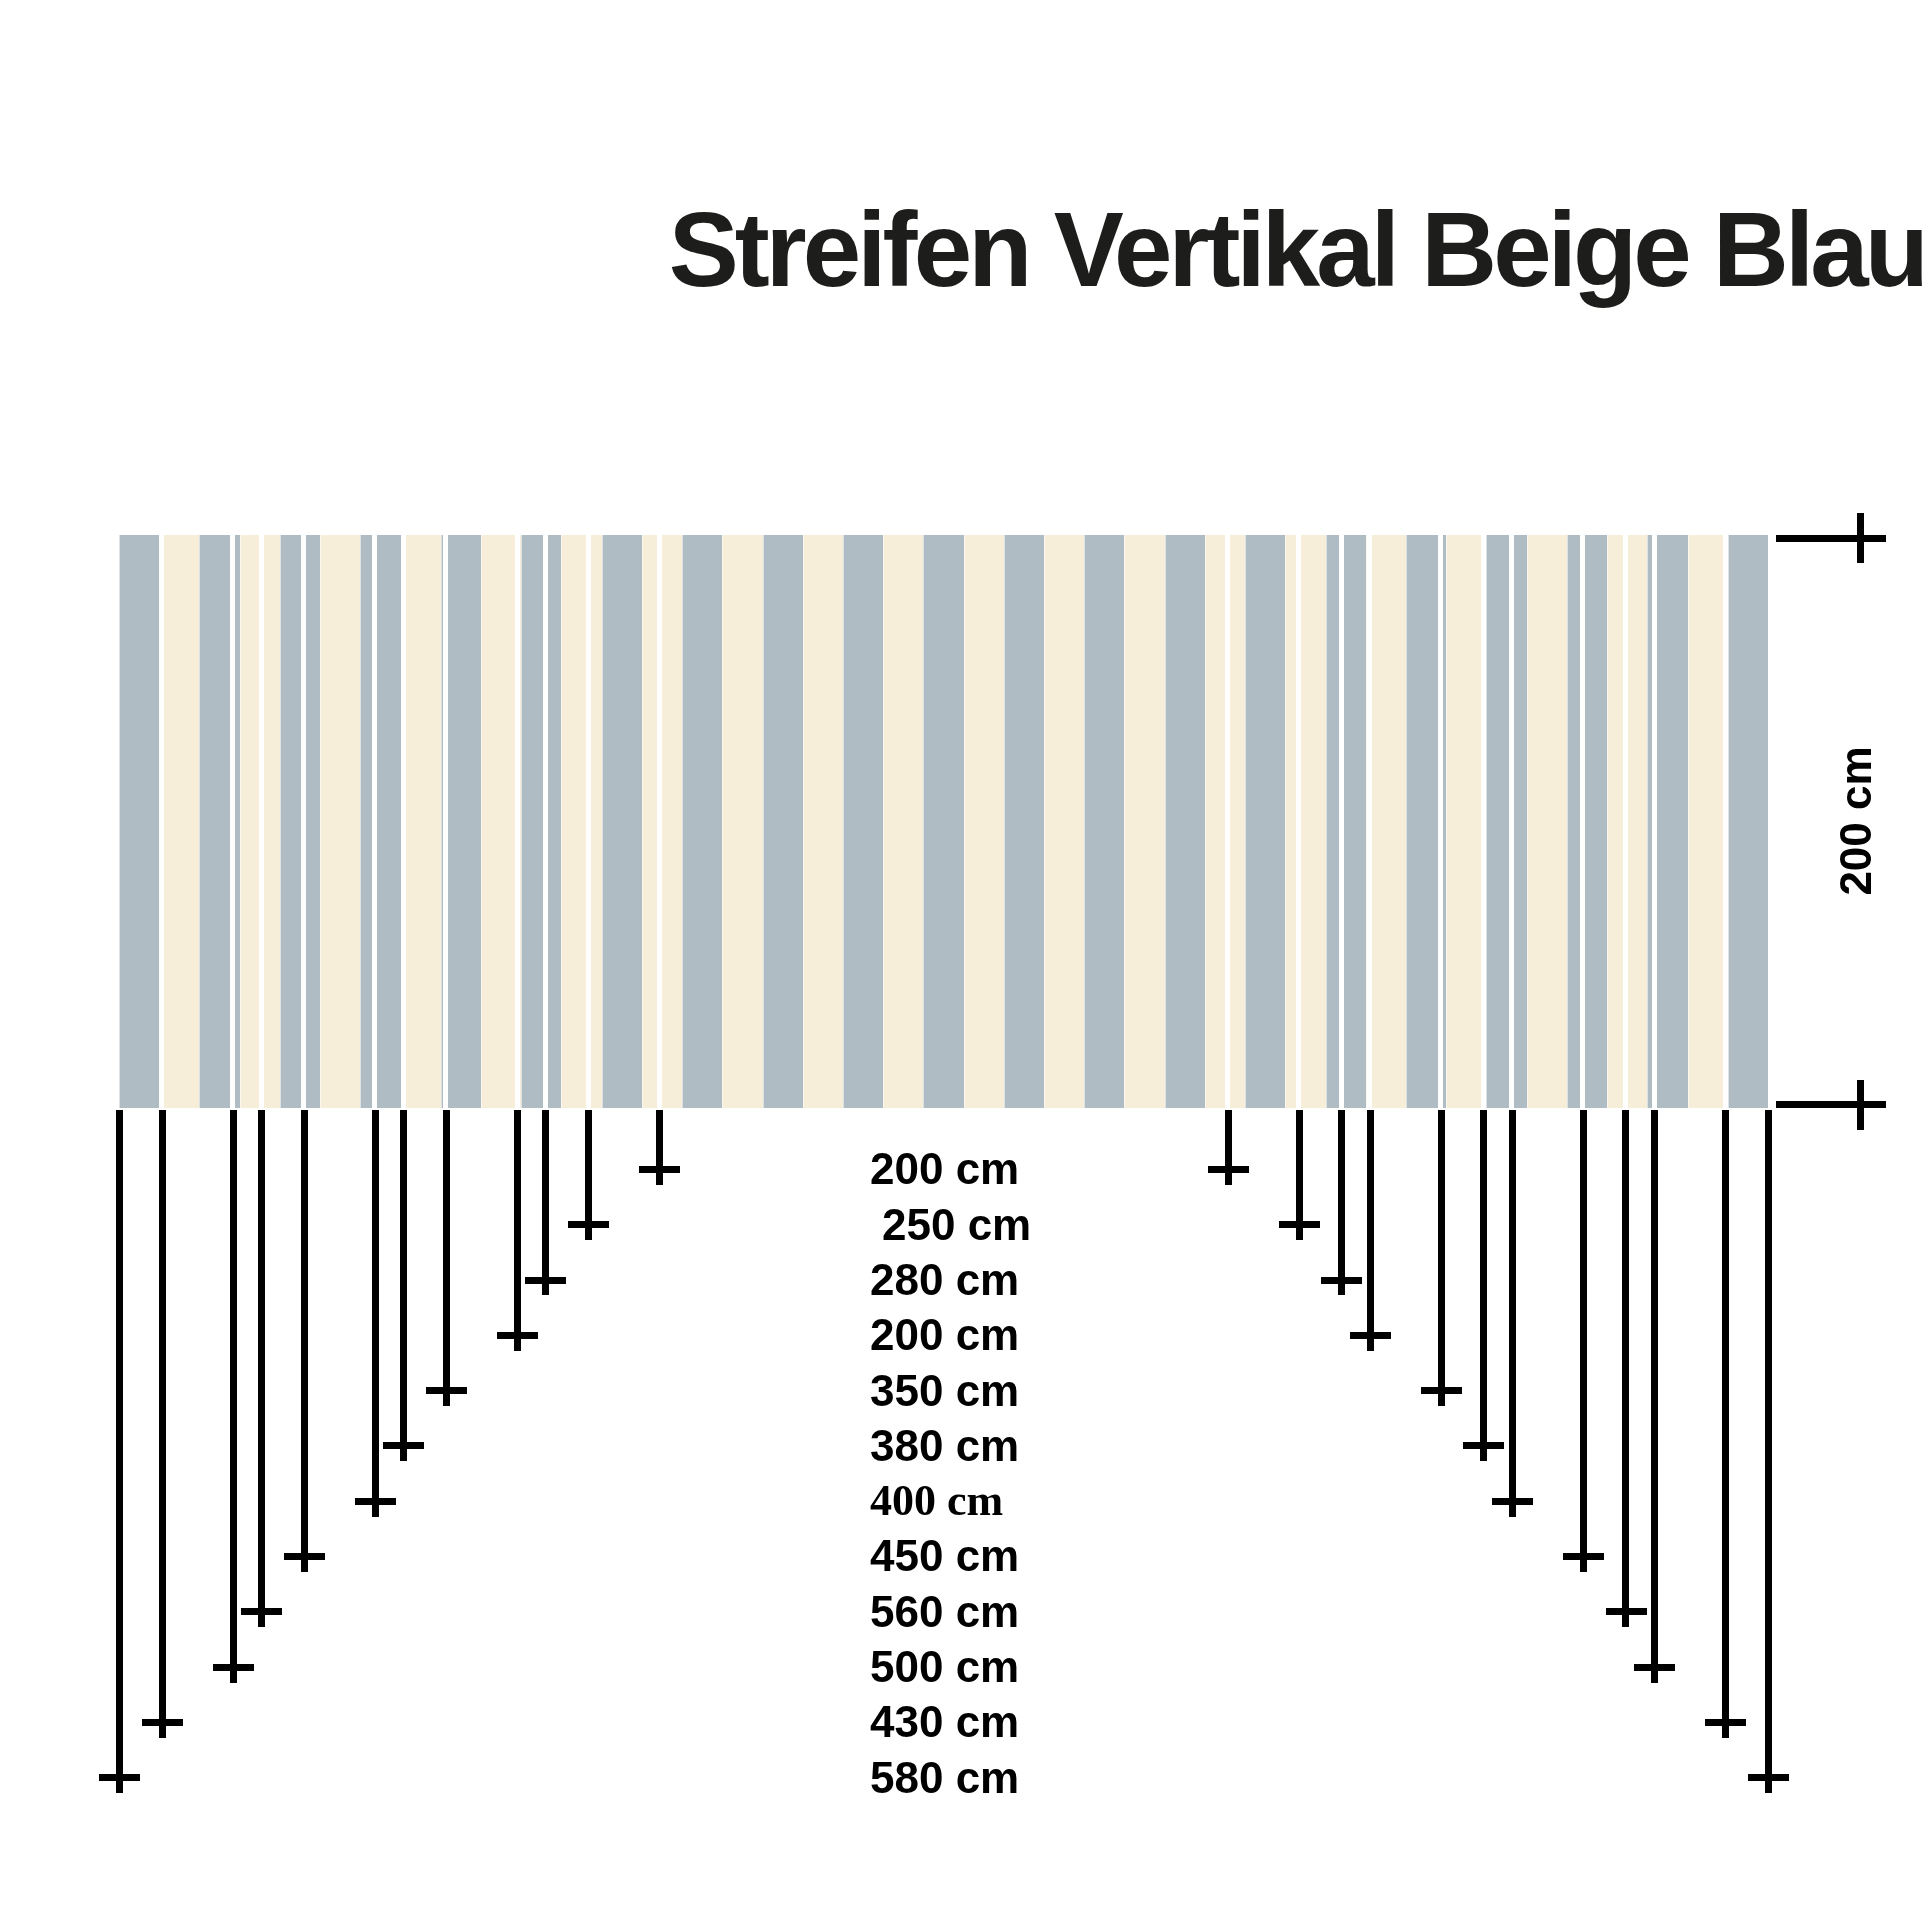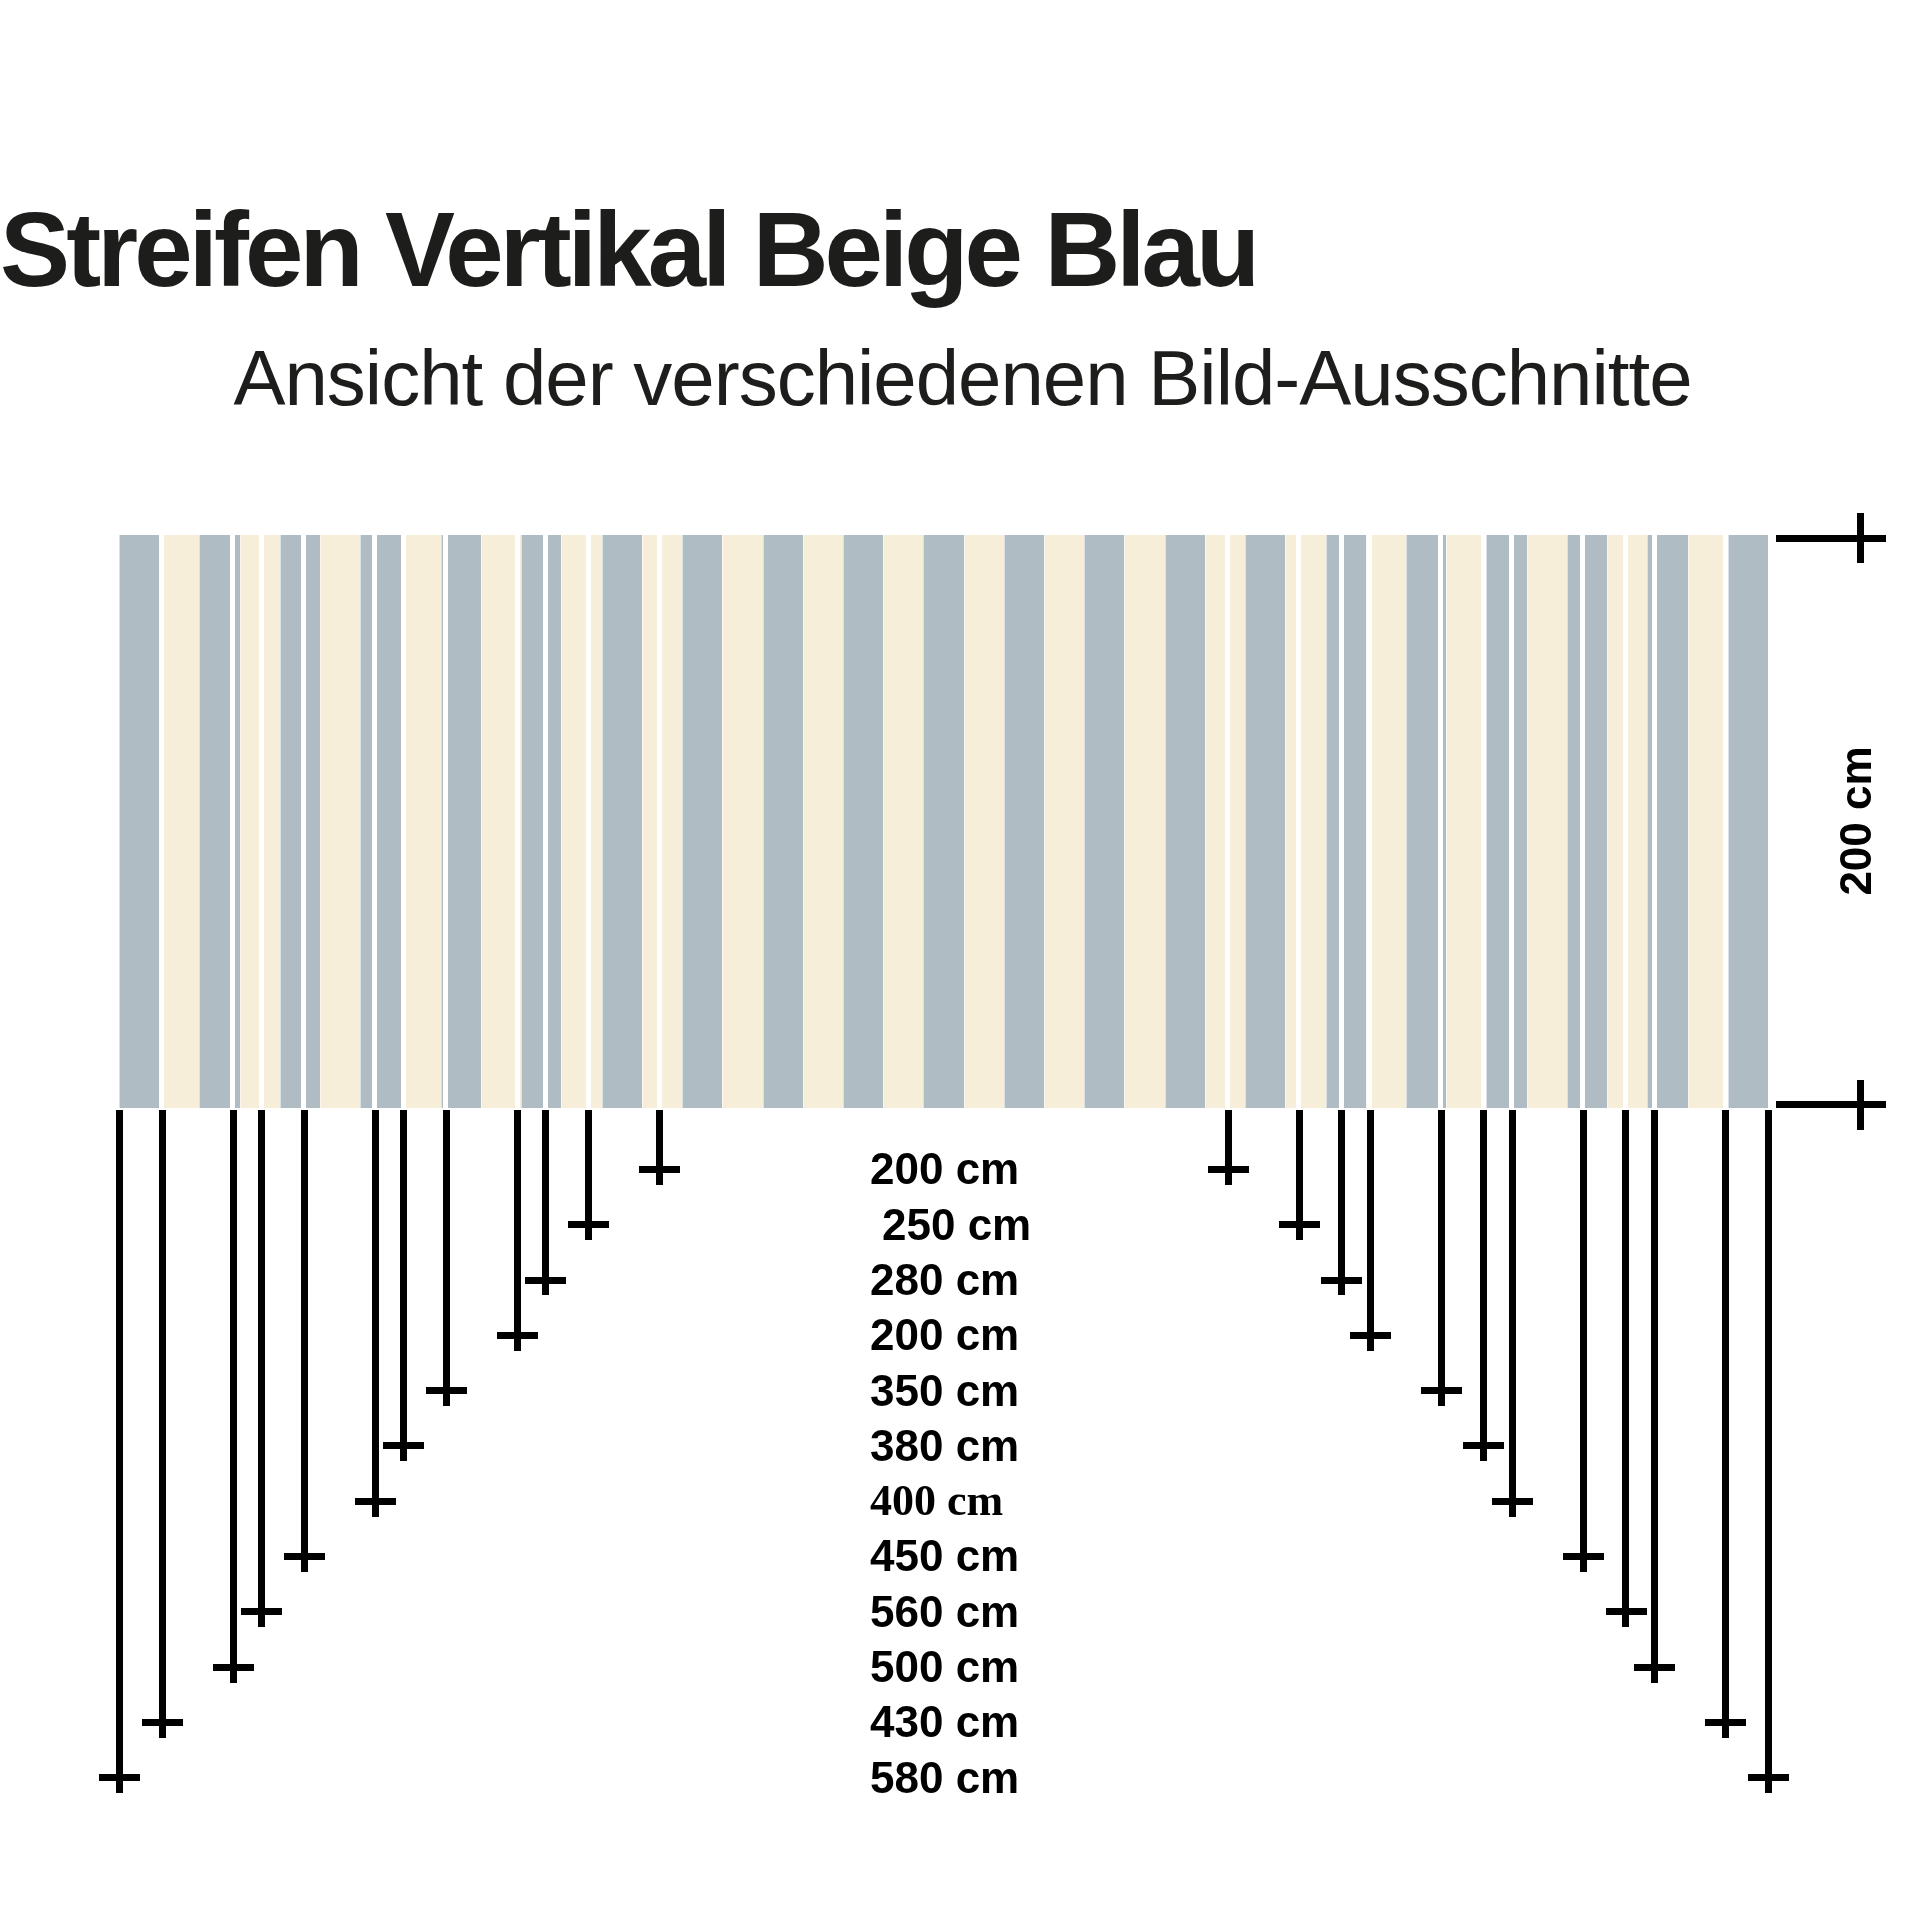--- a/index.html
+++ b/index.html
@@ -8,21 +8,21 @@
     width: 1925px;
     height: 1925px;
     background: #ffffff;
     overflow: hidden;
     font-family: "Liberation Sans", sans-serif;
     color: #1d1d1b;
   }
   .title {
     position: absolute;
     left: 0; top: 197px; width: 100%;
-    text-align: left;
+    text-align: right;
     font-size: 105px;
     font-weight: 700;
     letter-spacing: -3.9px;
     line-height: 1;
     color: #1d1d1b;
     white-space: nowrap;
   }
   .subtitle {
     position: absolute;
     left: 0; top: 339px; width: 100%;
@@ -63,21 +63,20 @@
     transform: translate(-50%, -50%) rotate(-90deg);
     white-space: nowrap;
     color: #000000;
   }
 </style>
 </head>
 <body>
 
 <div id="canvas">
   <div class="title">Streifen Vertikal Beige Blau</div>
-  <div class="subtitle">Ansicht der verschiedenen Bild-Ausschnitte</div>
 
   <div id="band" style="left: 119px; top: 535px; width: 1649px; height: 573px;">
       <div class="stripe" style="background: rgb(176, 188, 196);"></div>
       <div class="stripe" style="background: rgb(246, 238, 217);"></div>
       <div class="stripe" style="background: rgb(176, 188, 196);"></div>
       <div class="stripe" style="background: rgb(246, 238, 217);"></div>
       <div class="stripe" style="background: rgb(176, 188, 196);"></div>
       <div class="stripe" style="background: rgb(246, 238, 217);"></div>
       <div class="stripe" style="background: rgb(176, 188, 196);"></div>
       <div class="stripe" style="background: rgb(246, 238, 217);"></div>

